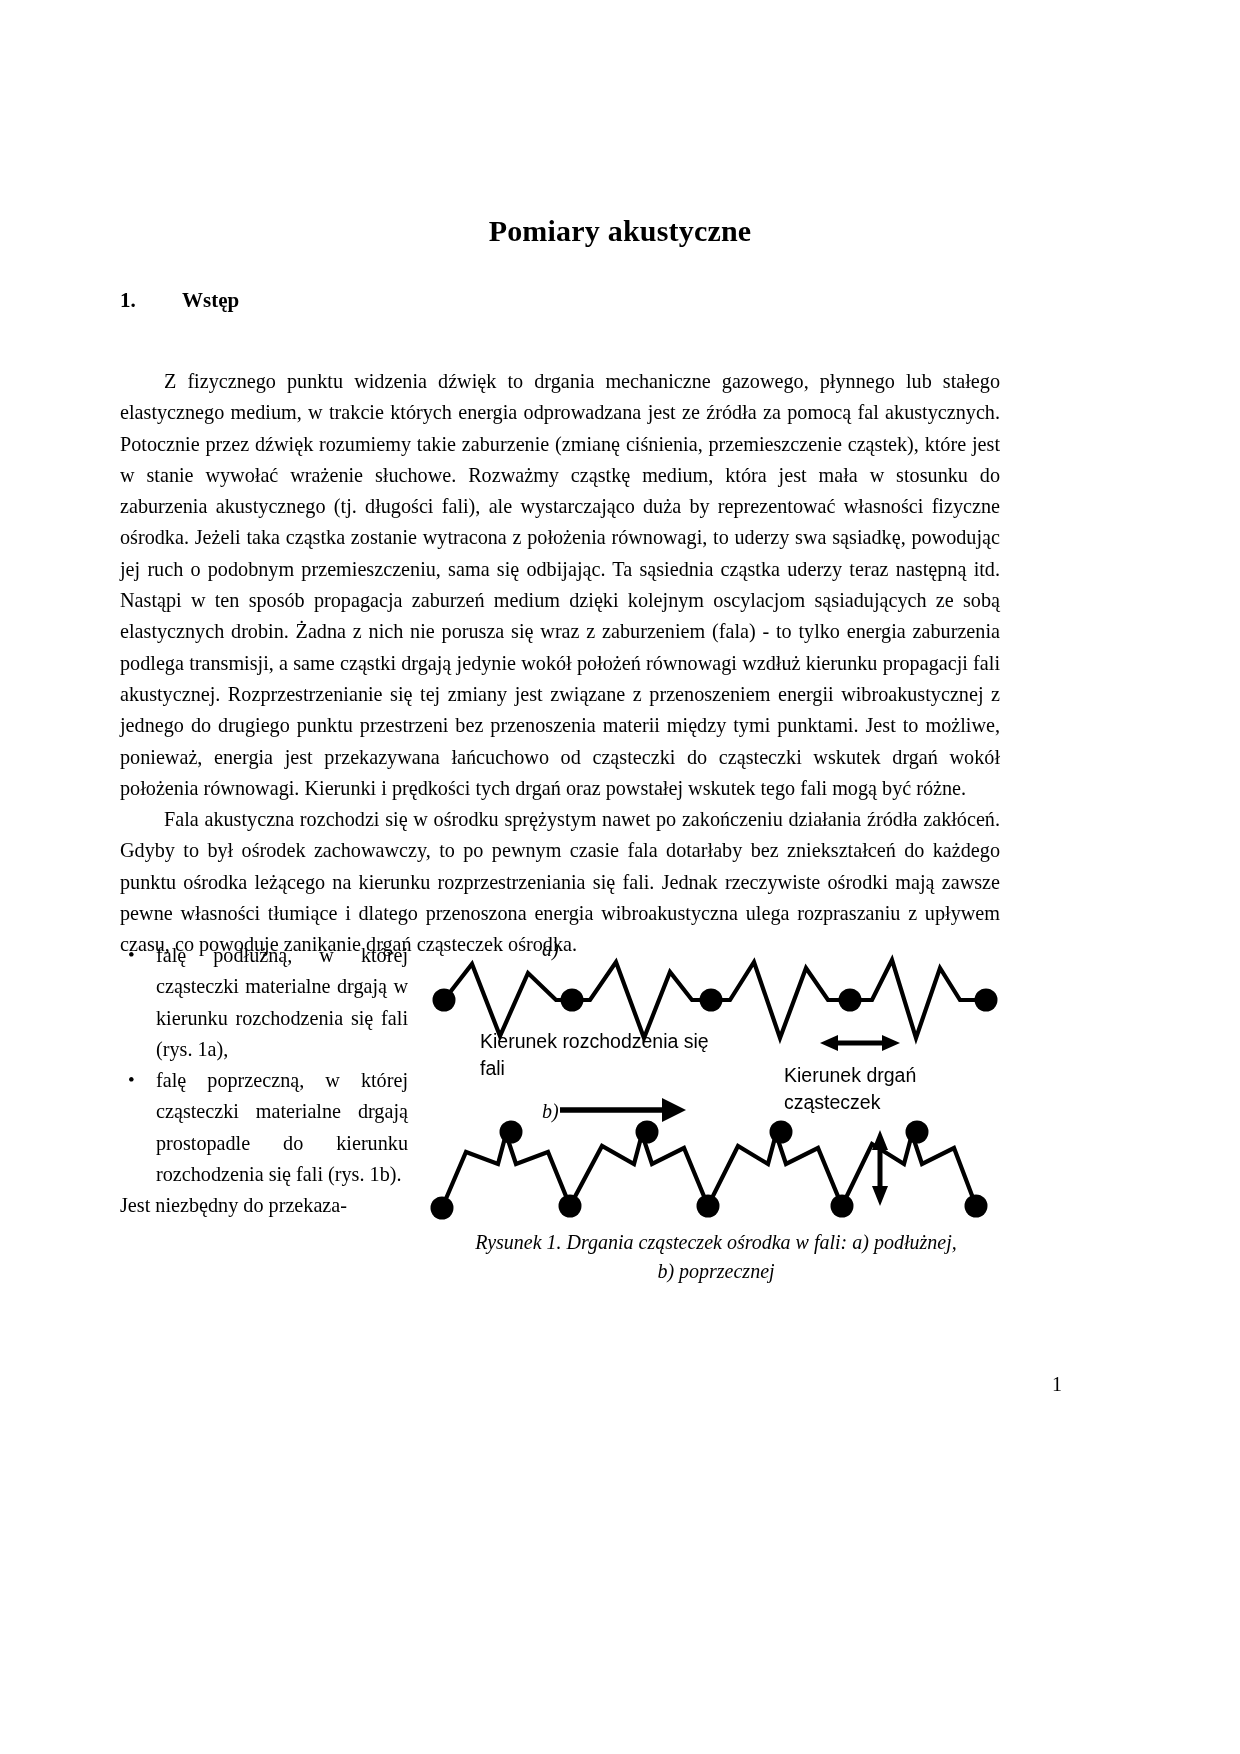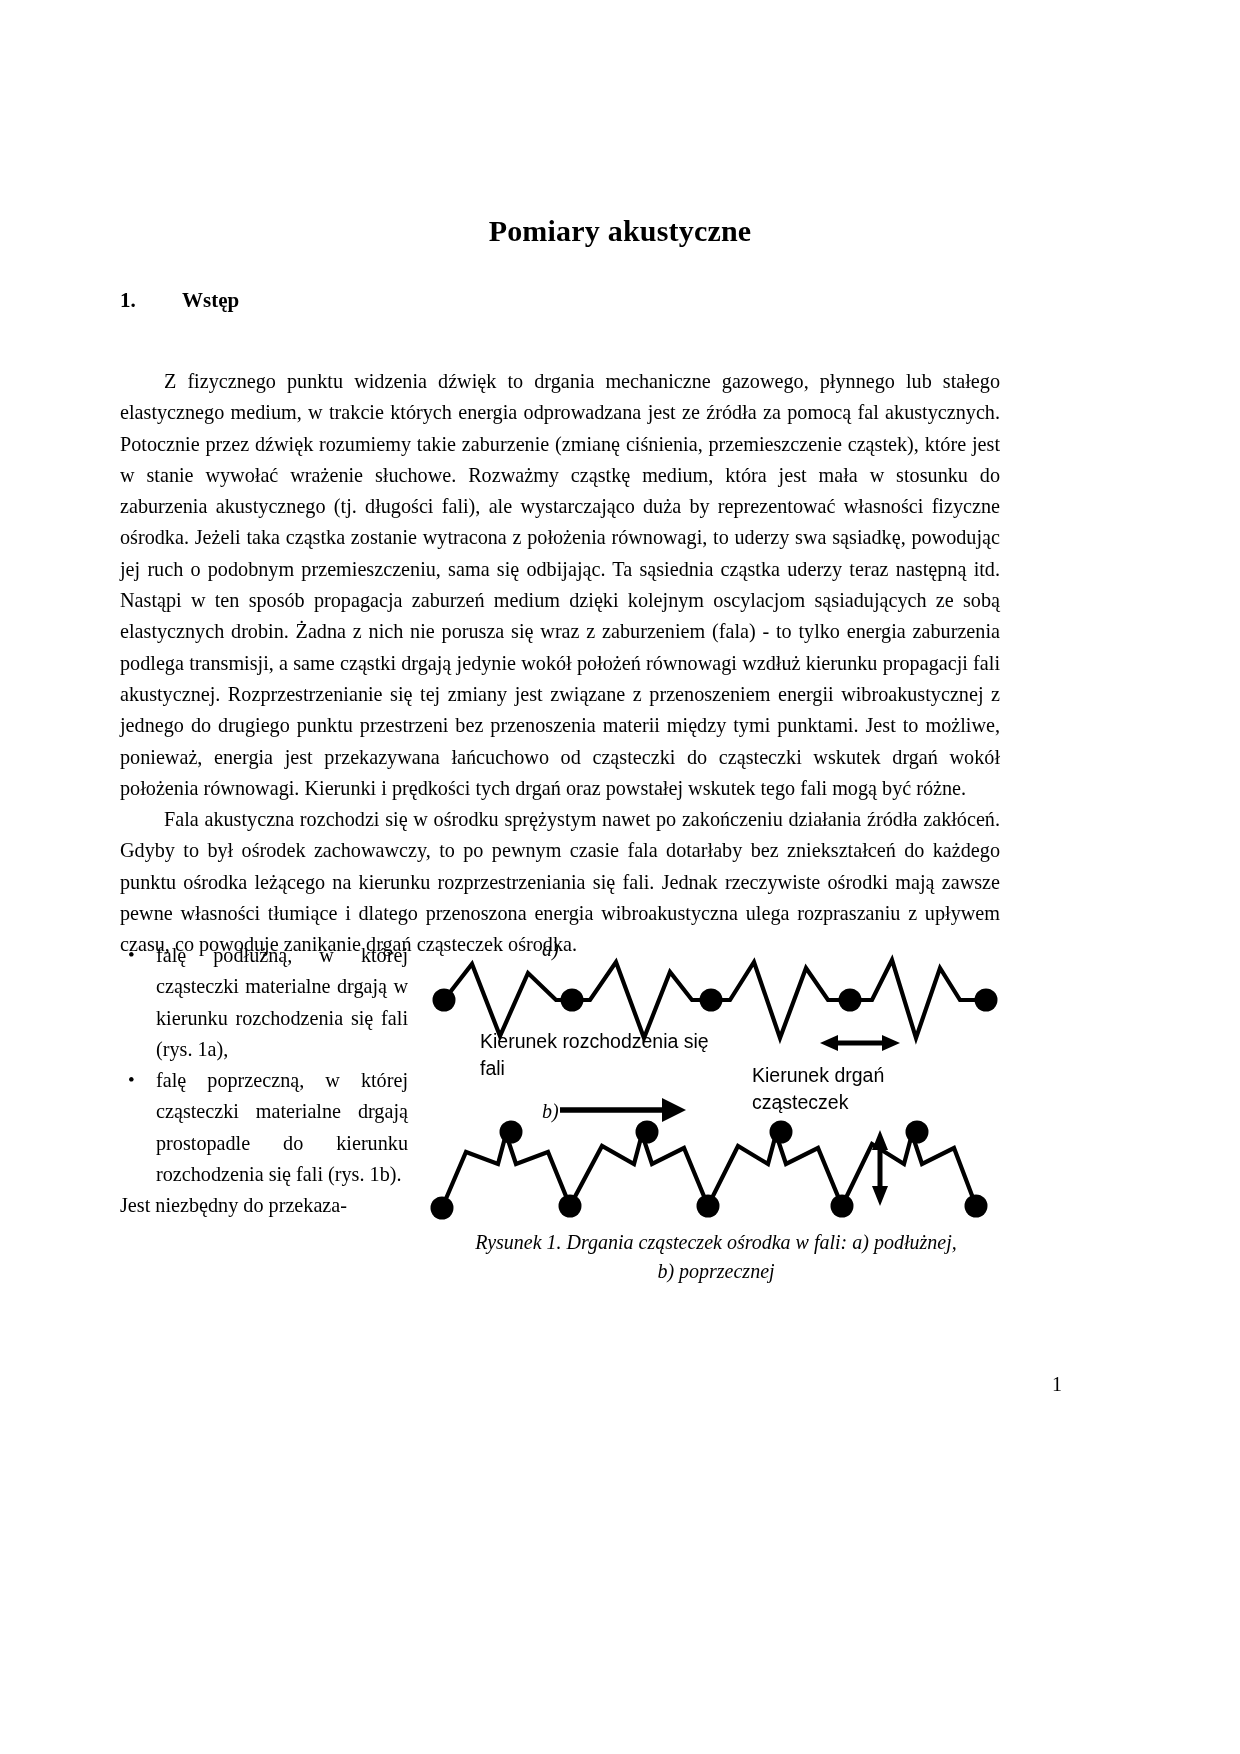--- a/index.html
+++ b/index.html
@@ -226,21 +226,21 @@
 
         <g>
           <line x1="460" y1="202" x2="460" y2="258" stroke="#000" stroke-width="5"></line>
           <polygon points="460,192 452,212 468,212" fill="#000"></polygon>
           <polygon points="460,268 452,248 468,248" fill="#000"></polygon>
         </g>
       </svg>
 
       <div style="position:absolute;left:60px;top:90px;width:250px;font-family:'Liberation Sans',sans-serif;font-size:19.5px;line-height:27px;">Kierunek rozchodzenia się fali</div>
 
-      <div style="position:absolute;left:332px;top:124px;width:190px;font-family:'Liberation Sans',sans-serif;font-size:19.5px;line-height:27px;">Kierunek drgań cząsteczek</div>
+      <div style="position:absolute;left:364px;top:124px;width:190px;font-family:'Liberation Sans',sans-serif;font-size:19.5px;line-height:27px;">Kierunek drgań cząsteczek</div>
     </div>
 
     <div class="fig-caption">
       <span>Rysunek 1. Drgania cząsteczek ośrodka w fali: a) podłużnej,</span><br>
       <span>b) poprzecznej</span>
     </div>
 
   </div>
 
   <div class="page-number">1</div>

